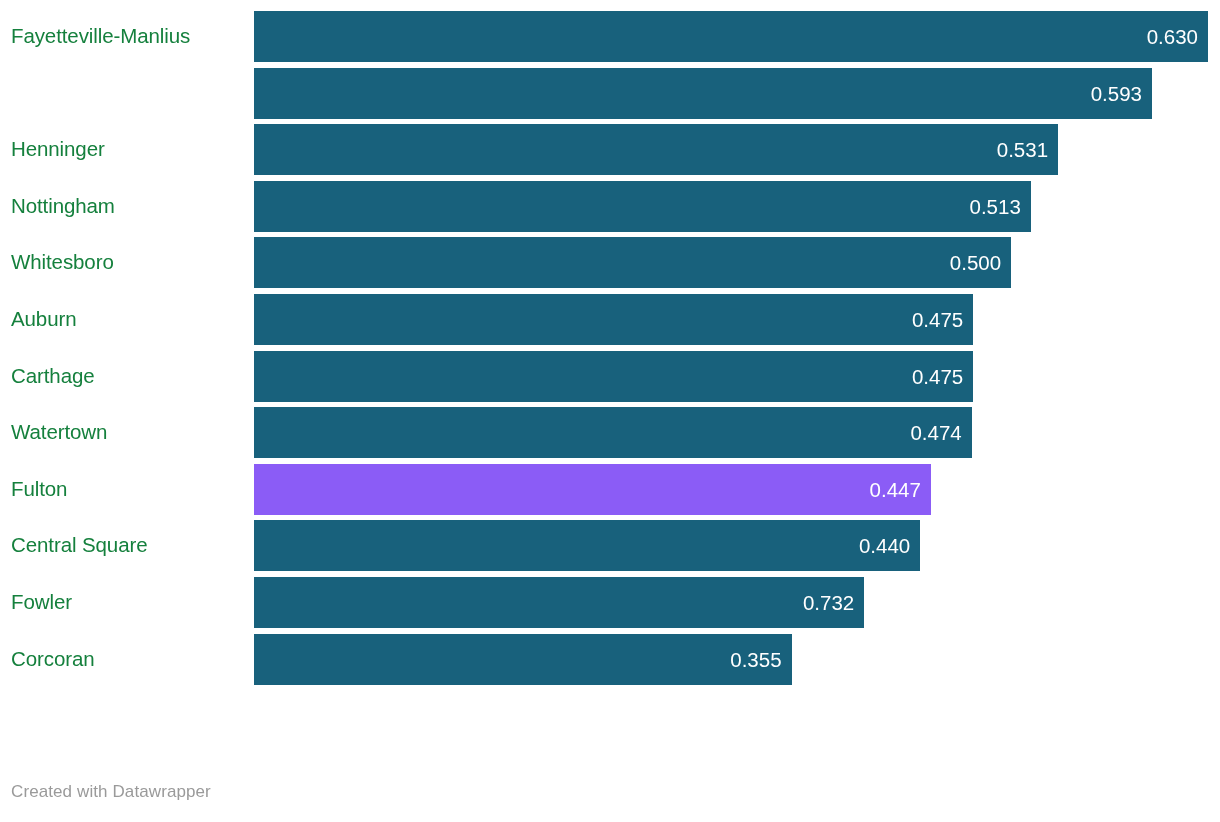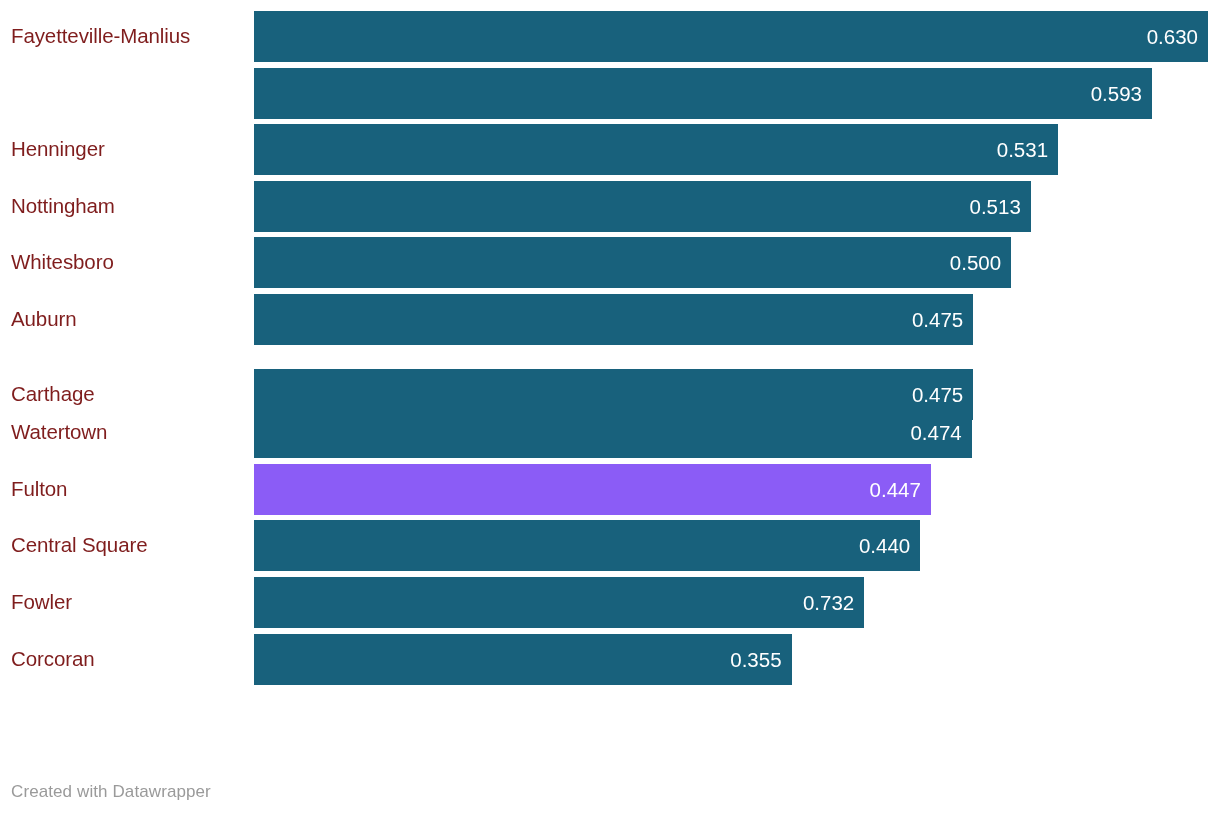--- a/index.html
+++ b/index.html
@@ -34,21 +34,21 @@
     width: 1220px;
     height: 56.6px;
   }
   .row-label {
     position: absolute;
     left: 11px;
     top: 0;
     height: 56.6px;
     line-height: 56.6px;
     font-size: 20.5px;
-    color: #7f1d1d;
+    color: #15803d;
     letter-spacing: -0.1px;
     white-space: nowrap;
     text-align: right;
   }
   .bar-track {
     position: absolute;
     left: 254px;
     top: 3px;
     height: 51px;
     right: 0;
@@ -124,21 +124,21 @@
         </div>
       </div>
       <div class="row" style="top: 291px;">
         <div class="row-label">Auburn</div>
         <div class="bar-track">
           <div class="bar" style="width: 719.286px; background: rgb(24, 97, 124);">
             <div class="bar-value">0.475</div>
           </div>
         </div>
       </div>
-      <div class="row" style="top: 366px;">
+      <div class="row" style="top: 348px;">
         <div class="row-label">Carthage</div>
         <div class="bar-track">
           <div class="bar" style="width: 719.286px; background: rgb(24, 97, 124);">
             <div class="bar-value">0.475</div>
           </div>
         </div>
       </div>
       <div class="row" style="top: 404.2px;">
         <div class="row-label">Watertown</div>
         <div class="bar-track">

